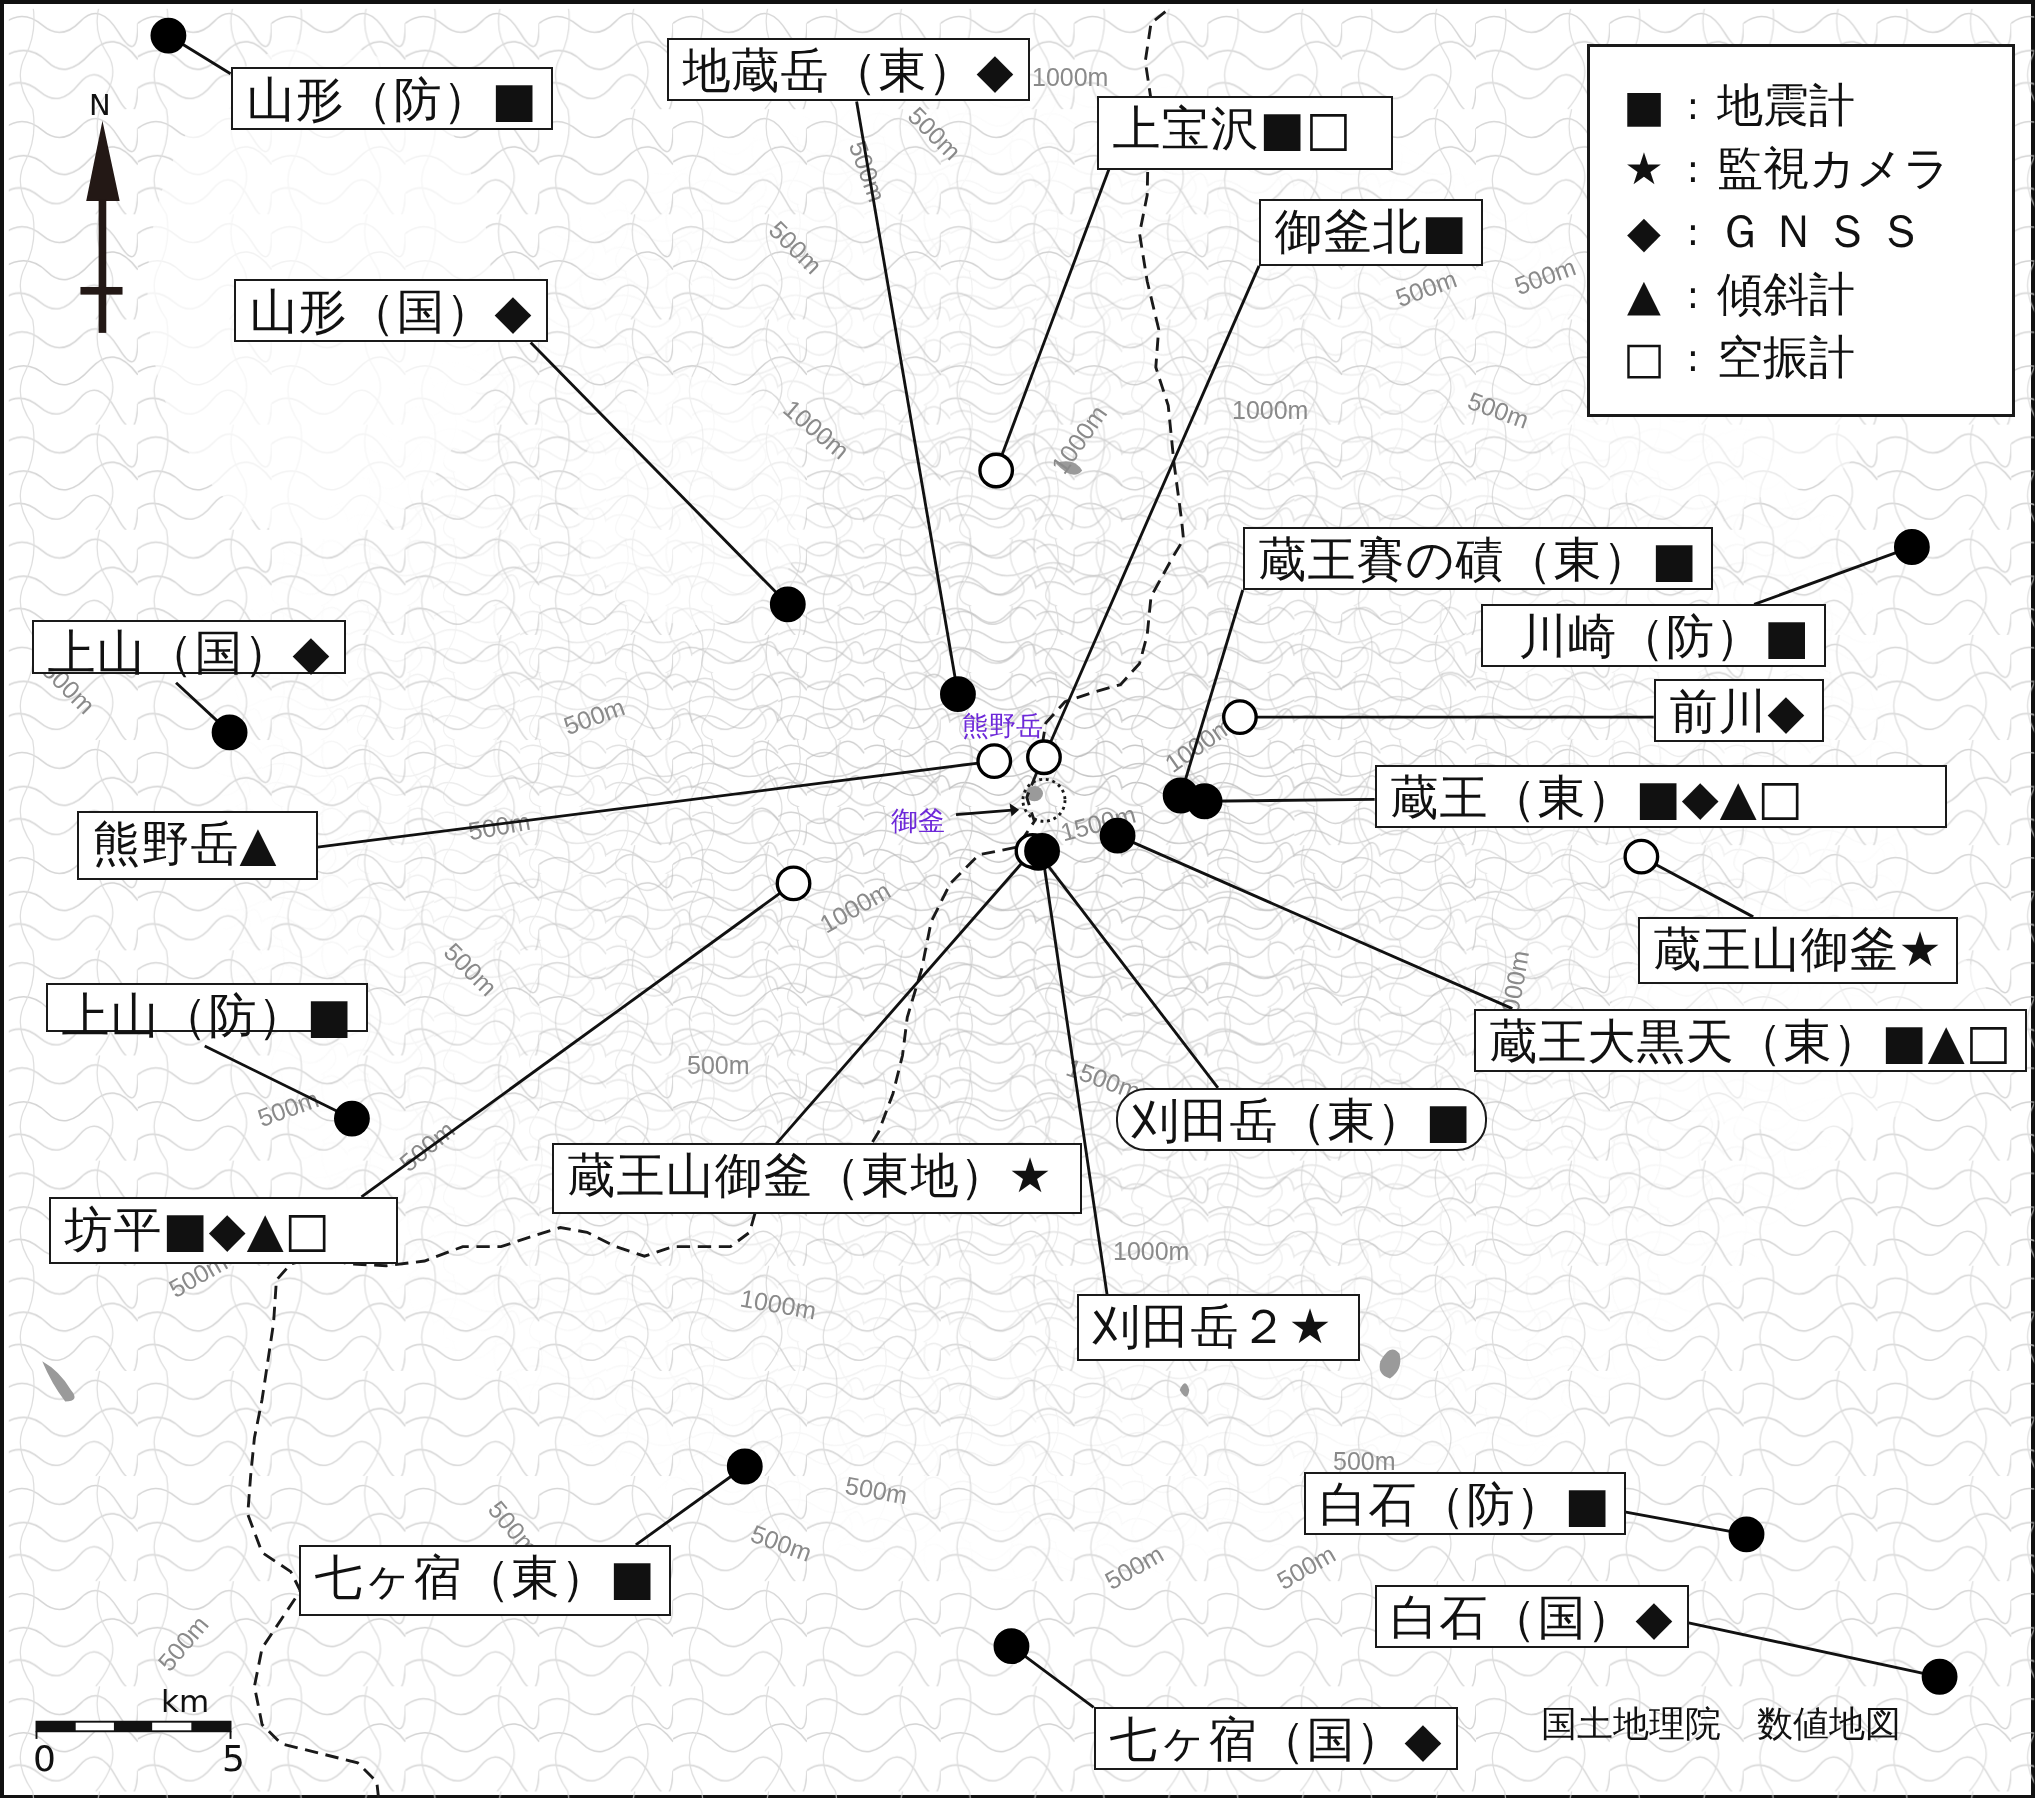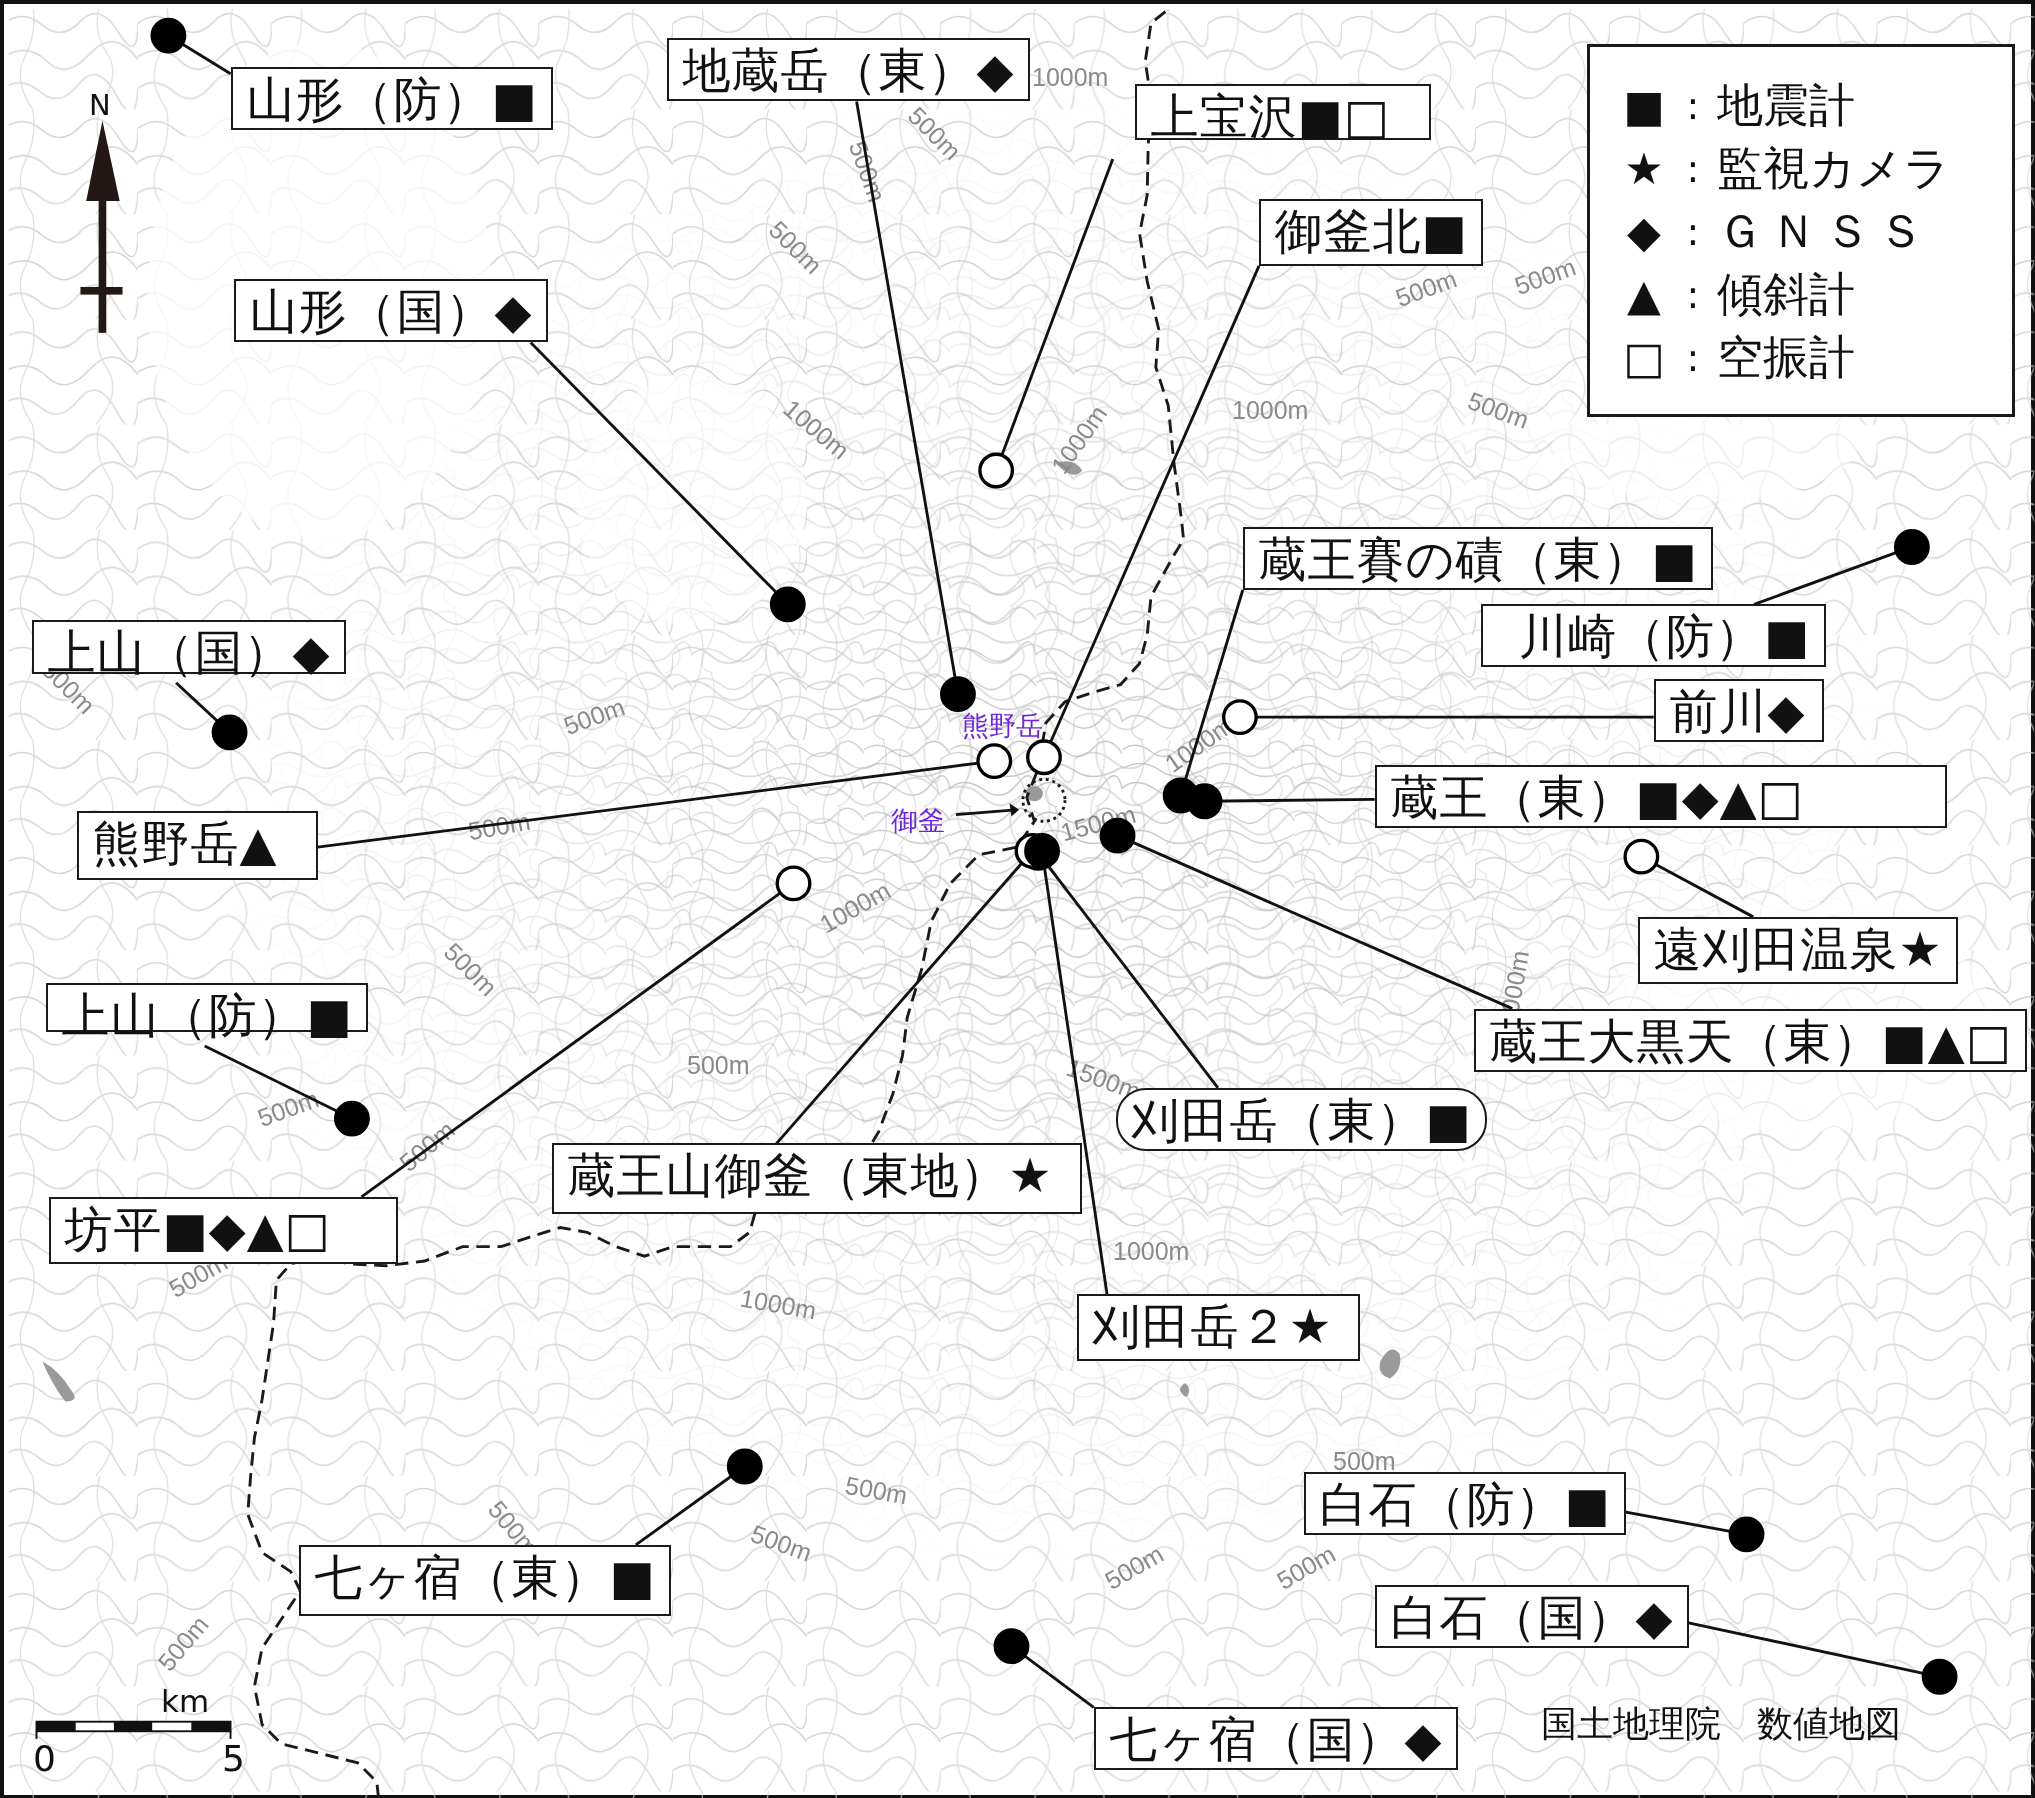--- a/index.html
+++ b/index.html
@@ -153,30 +153,30 @@
         <circle cx="775" cy="1530" r="17" fill="#000" stroke="#000" stroke-width="3.5"></circle>
         <circle cx="1823" cy="1601" r="17" fill="#000" stroke="#000" stroke-width="3.5"></circle>
         <circle cx="2025" cy="1750" r="17" fill="#000" stroke="#000" stroke-width="3.5"></circle>
         <circle cx="1054" cy="1718" r="17" fill="#000" stroke="#000" stroke-width="3.5"></circle>
       </g>
     </svg>
 
   <div id="station-labels">
       <div class="station-label" style="left: 227px; top: 63px; min-width: 296px; height: 63px;">山形（防）■</div>
       <div class="station-label" style="left: 663px; top: 34px; min-width: 348px; height: 63px;">地蔵岳（東）◆</div>
-      <div class="station-label" style="left: 1093px; top: 80px; min-width: 296px; height: 56px; margin-left: 38px;">上宝沢■□</div>
+      <div class="station-label" style="left: 1093px; top: 92px; min-width: 296px; height: 74px;">上宝沢■□</div>
       <div class="station-label" style="left: 1255px; top: 195px; min-width: 222px; height: 67px;">御釜北■</div>
       <div class="station-label" style="left: 230px; top: 275px; min-width: 296px; height: 63px;">山形（国）◆</div>
       <div class="station-label" style="left: 1239px; top: 523px; min-width: 434px; height: 63px;">蔵王賽の磧（東）■</div>
       <div class="station-label" style="left: 1477px; top: 600px; min-width: 273px; height: 63px; padding-left: 36px;">川崎（防）■</div>
       <div class="station-label" style="left: 28px; top: 616px; min-width: 291px; height: 54px;">上山（国）◆</div>
       <div class="station-label" style="left: 1650px; top: 675px; min-width: 170px; height: 63px;">前川◆</div>
       <div class="station-label" style="left: 1371px; top: 761px; min-width: 572px; height: 63px;">蔵王（東）■◆▲□</div>
       <div class="station-label" style="left: 73px; top: 807px; min-width: 241px; height: 69px;">熊野岳▲</div>
-      <div class="station-label" style="left: 1634px; top: 913px; min-width: 283px; height: 67px;">遠刈田温泉★</div>
+      <div class="station-label" style="left: 1634px; top: 913px; min-width: 283px; height: 67px;">蔵王山御釜★</div>
       <div class="station-label" style="left: 1470px; top: 1005px; min-width: 541px; height: 63px;">蔵王大黒天（東）■▲□</div>
       <div class="station-label" style="left: 42px; top: 979px; min-width: 289px; height: 49px; text-align: right;">上山（防）■</div>
       <div class="station-label" style="left: 1112px; top: 1084px; min-width: 336px; height: 63px; border-radius: 30px;">刈田岳（東）■</div>
       <div class="station-label" style="left: 45px; top: 1193px; min-width: 349px; height: 67px;">坊平■◆▲□</div>
       <div class="station-label" style="left: 548px; top: 1139px; min-width: 530px; height: 71px;">蔵王山御釜（東地）★</div>
       <div class="station-label" style="left: 1073px; top: 1290px; min-width: 283px; height: 67px;">刈田岳２★</div>
       <div class="station-label" style="left: 295px; top: 1541px; min-width: 336px; height: 71px;">七ヶ宿（東）■</div>
       <div class="station-label" style="left: 1300px; top: 1468px; min-width: 287px; height: 63px;">白石（防）■</div>
       <div class="station-label" style="left: 1371px; top: 1581px; min-width: 285px; height: 63px; text-align: right;">白石（国）◆</div>
       <div class="station-label" style="left: 1090px; top: 1703px; min-width: 354px; height: 63px;">七ヶ宿（国）◆</div>

